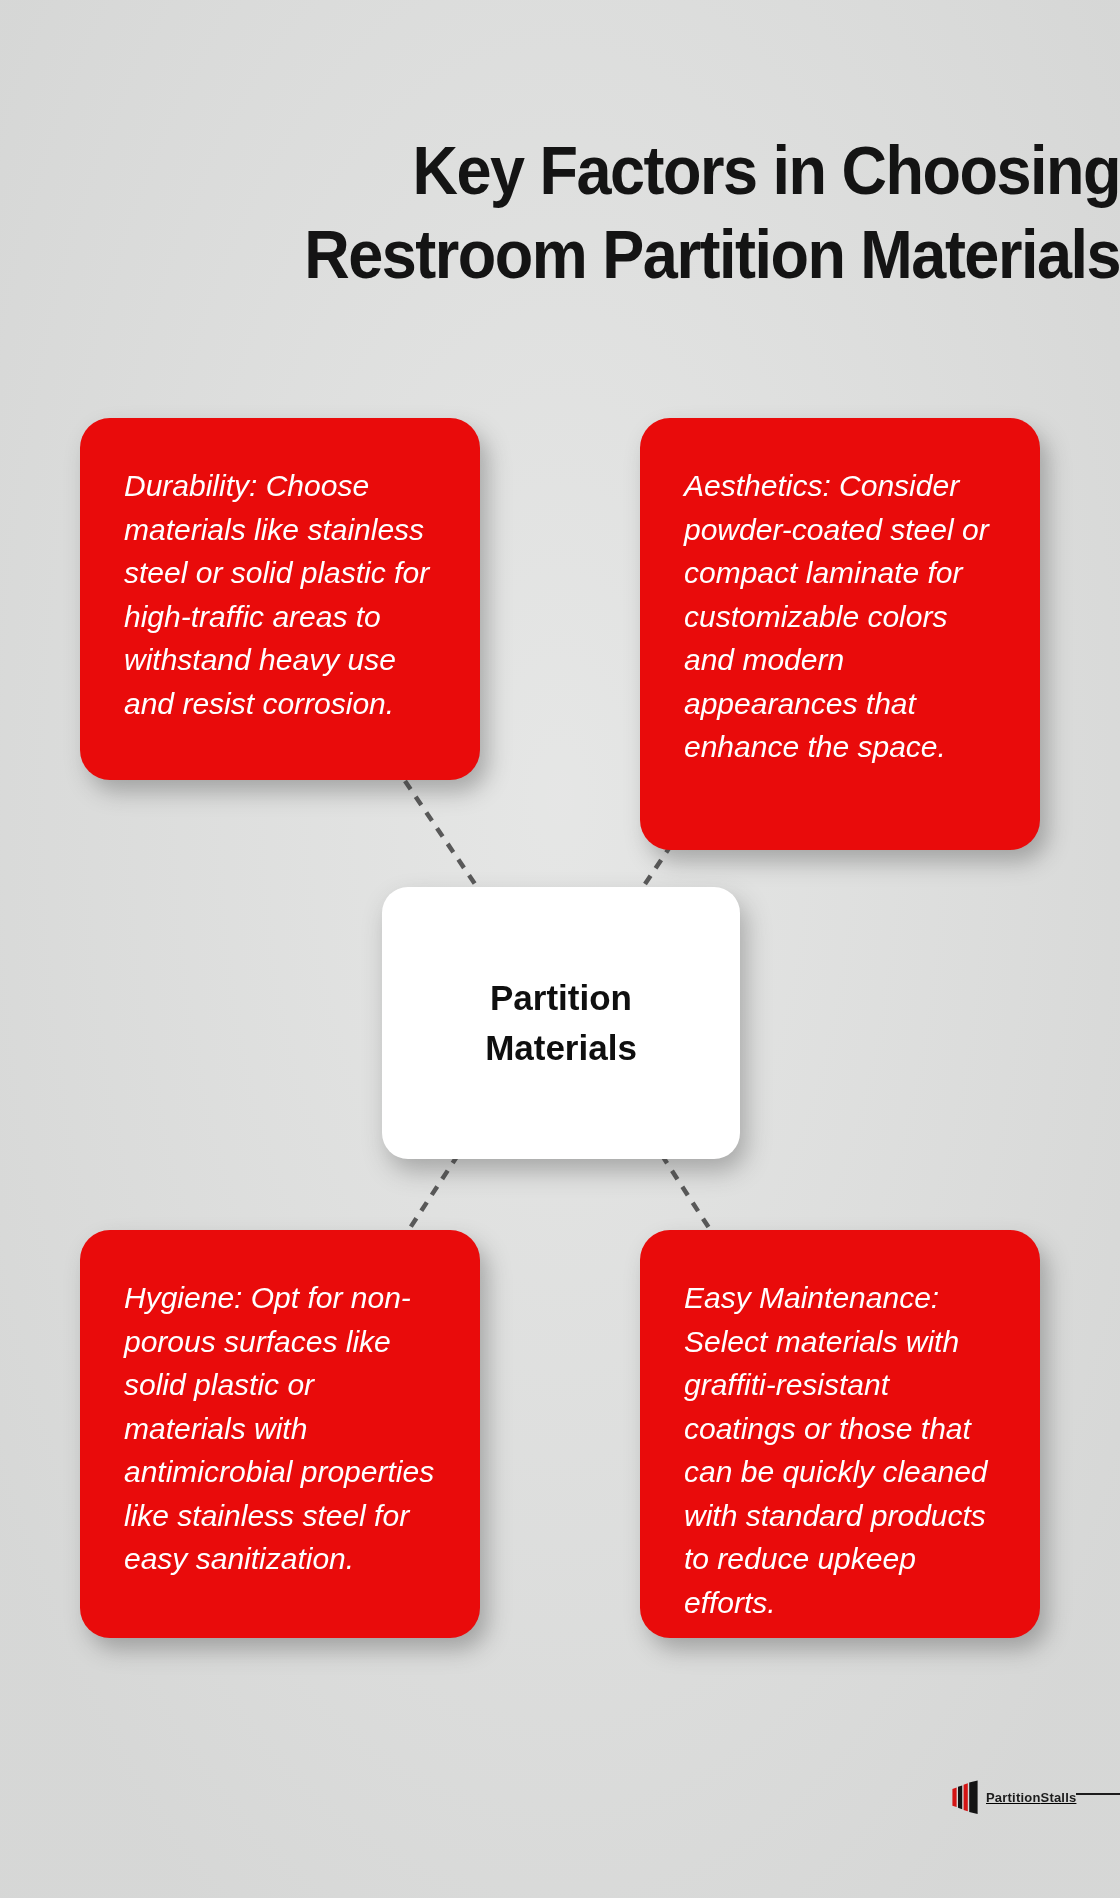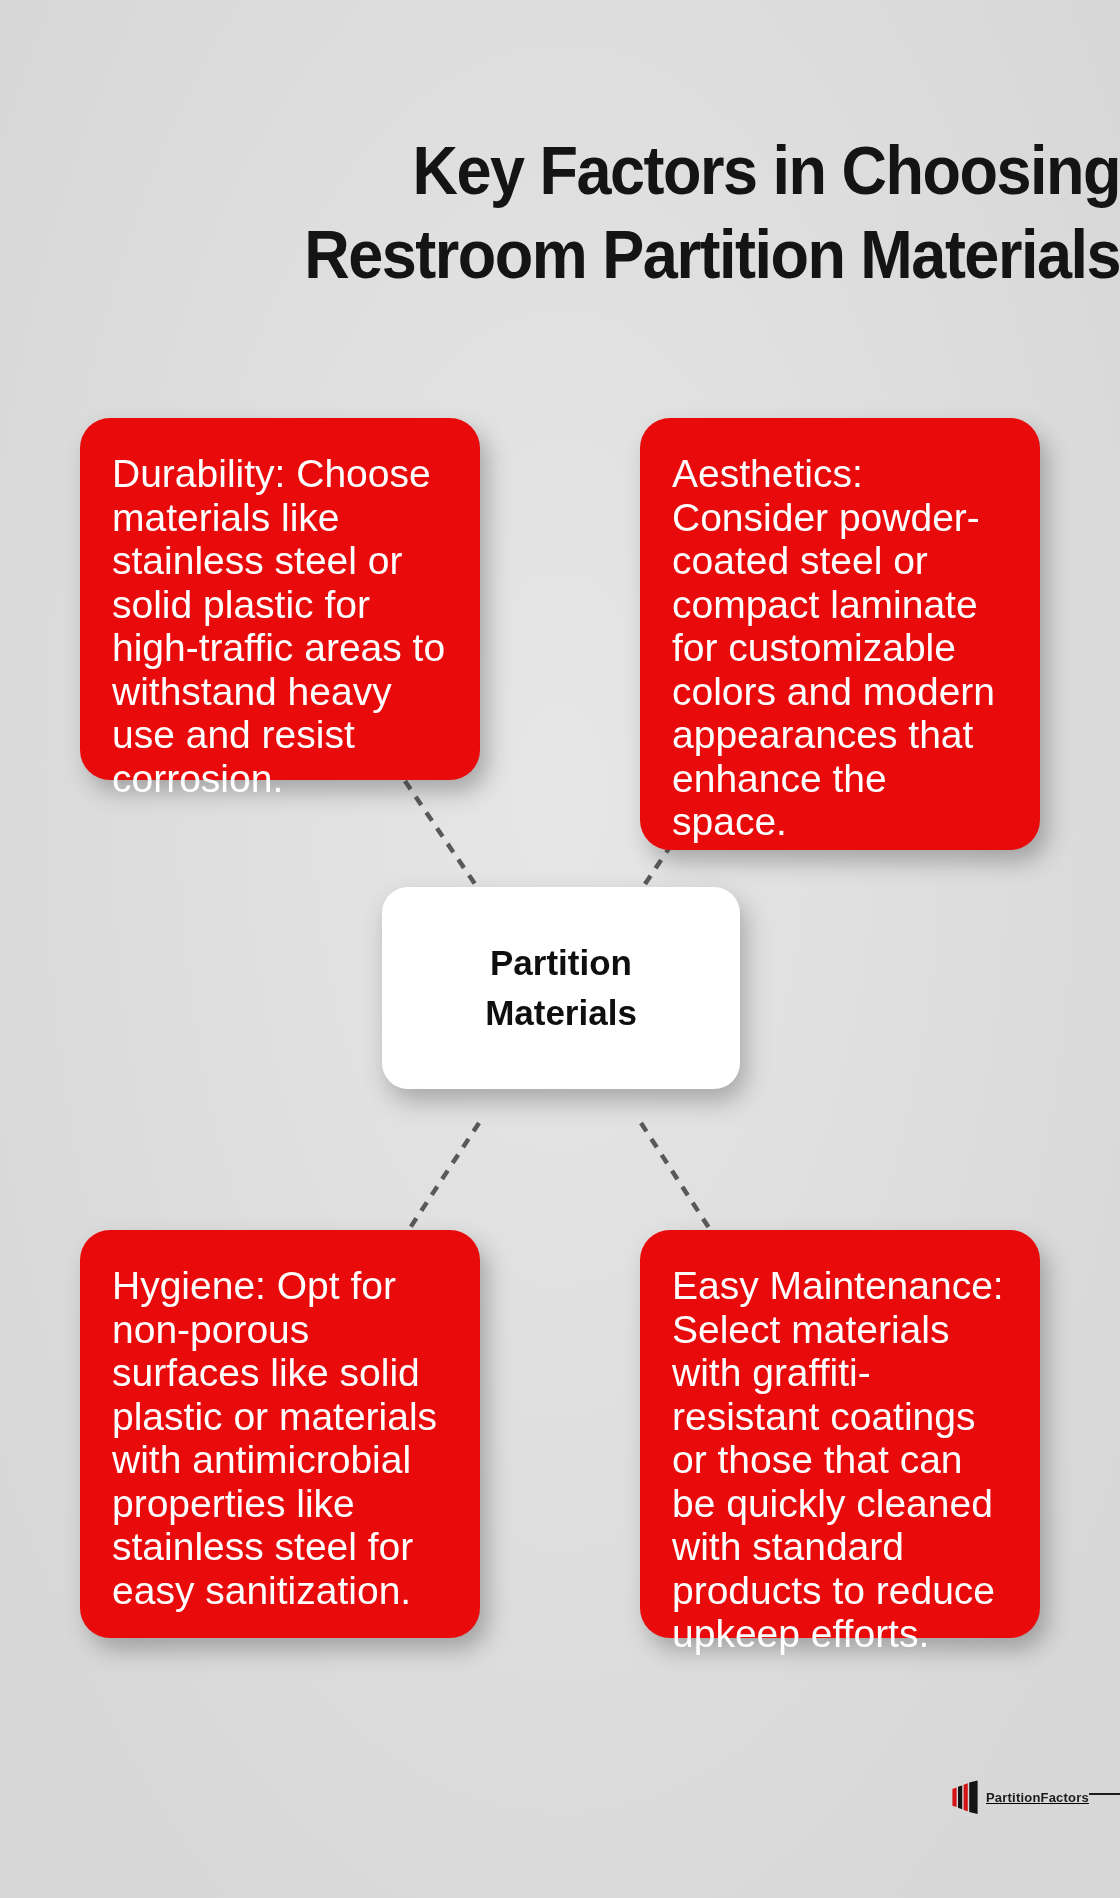--- a/index.html
+++ b/index.html
@@ -50,34 +50,35 @@
     width: 400px;
     background: #e90b0b;
     border-radius: 30px;
     box-shadow: 8px 12px 22px rgba(60,60,60,0.35);
     color: #ffffff;
     box-sizing: border-box;
     padding: 34px 28px 0 32px;
     z-index: 2;
   }
   .factor-box p {
-    margin: 0;
-    font-size: 39px;
+    margin: 12px;
+    font-size: 30px;
     line-height: 43.5px;
     font-weight: 400;
+    font-style: italic;
   }
   .box-tl { left: 80px;  top: 418px;  height: 362px; }
   .box-tr { left: 640px; top: 418px;  height: 432px; }
   .box-bl { left: 80px;  top: 1230px; height: 408px; }
   .box-br { left: 640px; top: 1230px; height: 408px; }
 
   .center-node {
     position: absolute;
     left: 382px; top: 887px;
-    width: 358px; height: 202px;
+    width: 358px; height: 272px;
     background: #ffffff;
     border-radius: 26px;
     box-shadow: 6px 12px 24px rgba(60,60,60,0.35);
     display: flex;
     align-items: center;
     justify-content: center;
     z-index: 2;
   }
   .center-node p {
     margin: 0;
@@ -160,19 +161,19 @@
 
   <div class="brand-logo">
     <svg class="logo-mark" width="28" height="44" viewBox="0 0 40 50" xmlns="http://www.w3.org/2000/svg" aria-hidden="true">
       <polygon points="2,12 8,10 8,38 2,36" fill="#d41414"></polygon>
       <polygon points="10,9 16,7 16,41 10,39" fill="#141414"></polygon>
       <polygon points="18,6 24,4 24,44 18,42" fill="#d41414"></polygon>
       <polygon points="26,3 38,0 38,48 26,45" fill="#141414"></polygon>
     </svg>
     <div class="logo-text">
       <span class="logo-name">Partition</span>
-      <span class="logo-name">Factors</span>
+      <span class="logo-name">Stalls</span>
       <div class="logo-underline"></div>
       <div class="logo-tagline-bar"></div>
     </div>
   </div>
 
 </div>
 
 </body></html>

